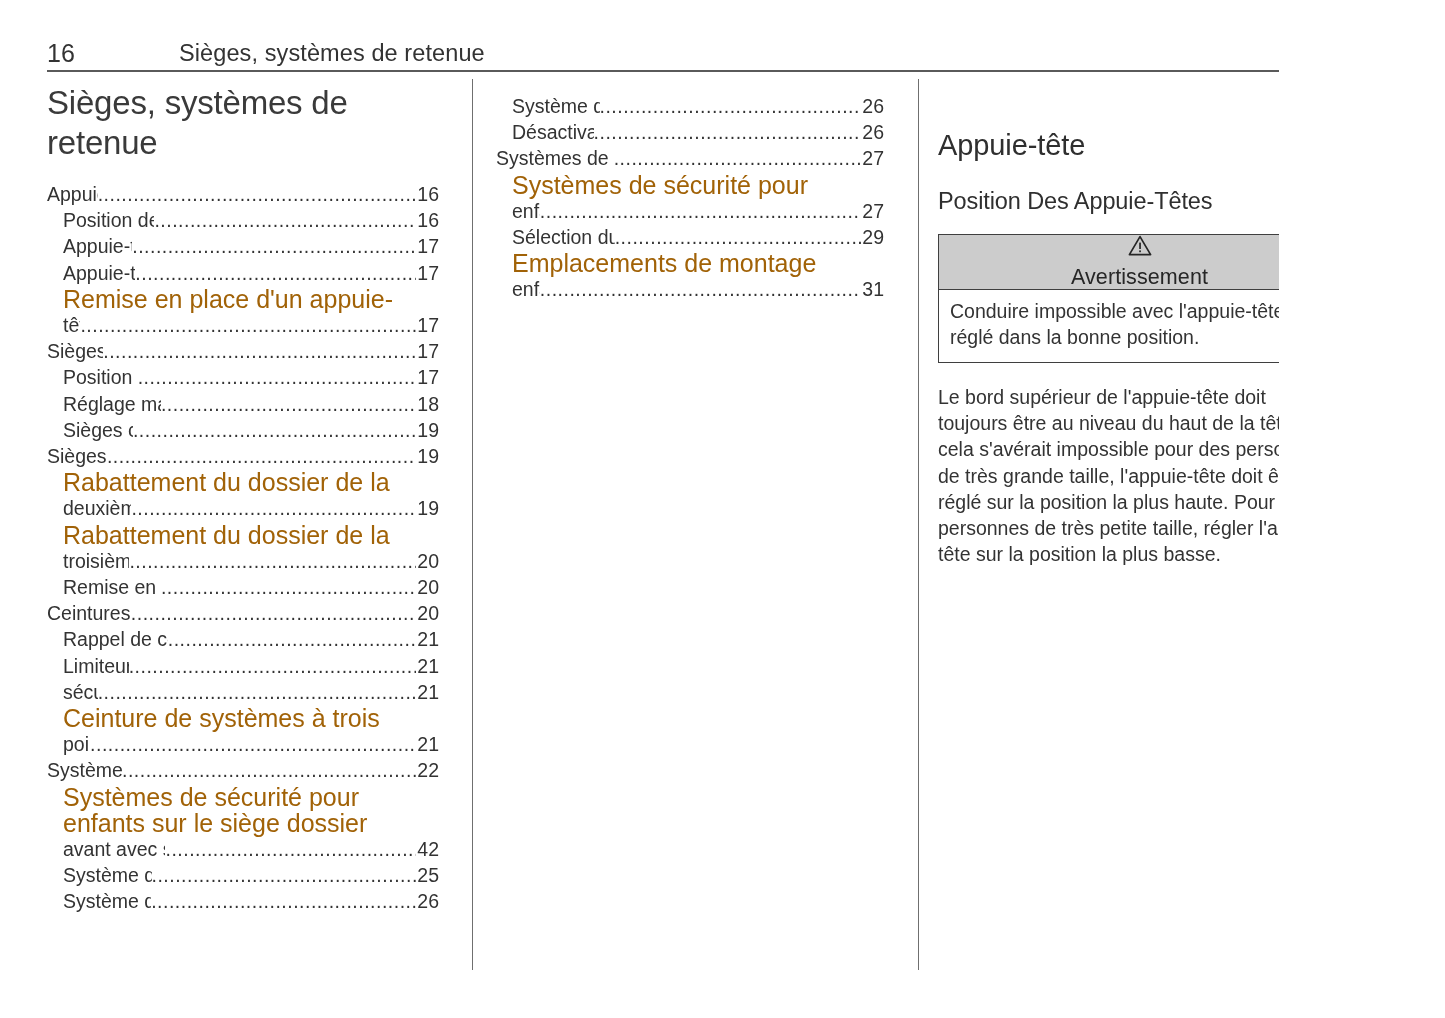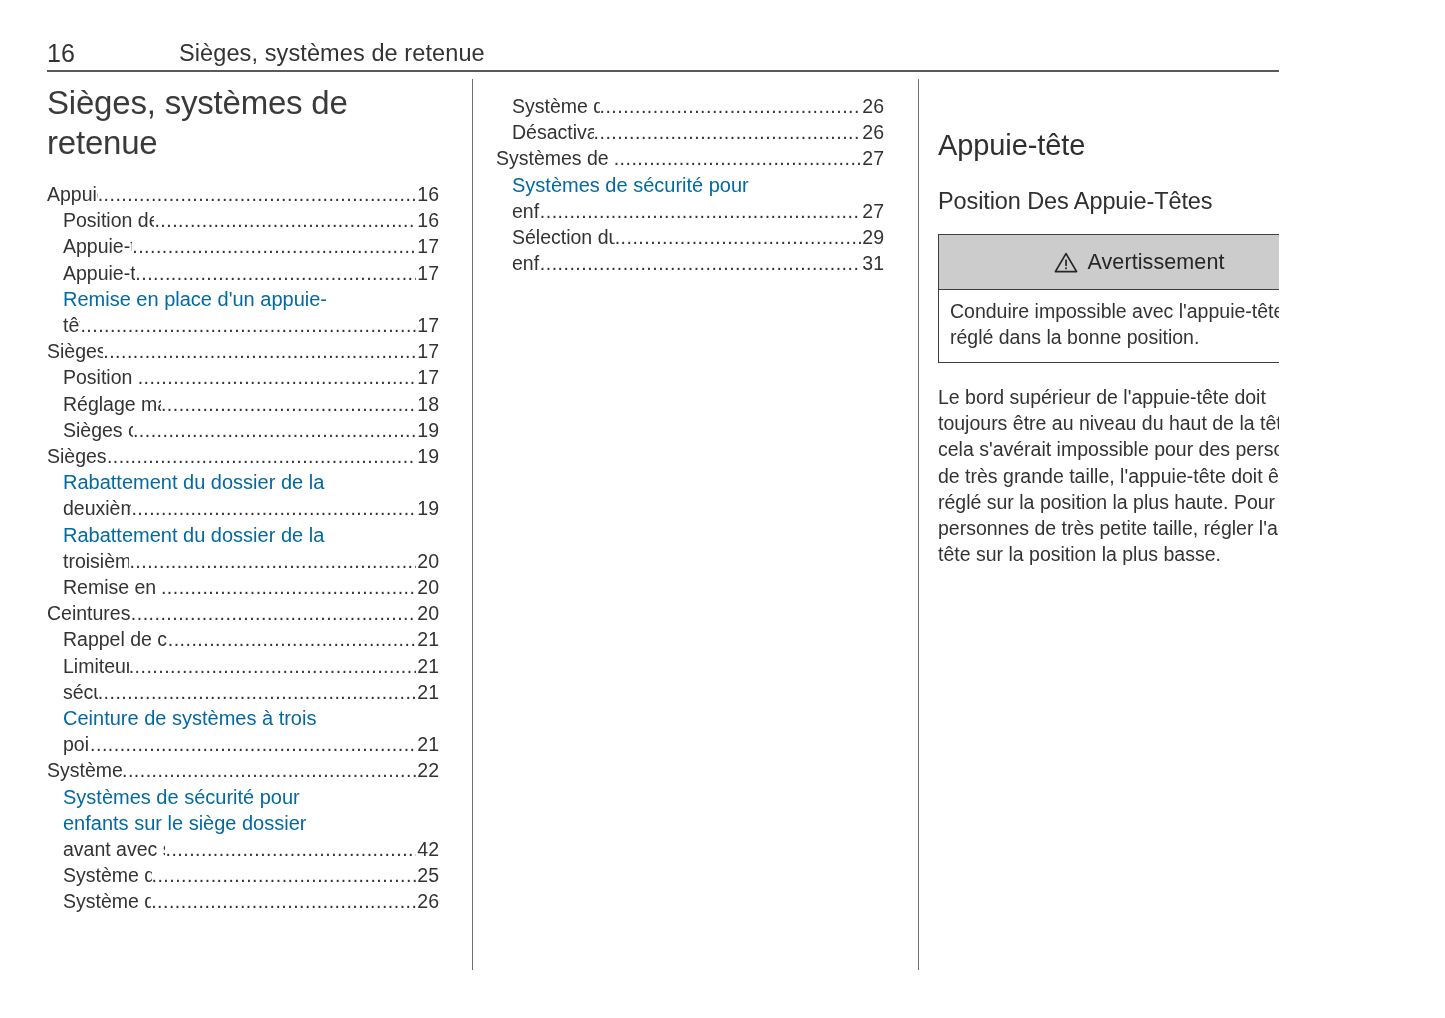--- a/index.html
+++ b/index.html
@@ -120,23 +120,23 @@
   }
   .toc-entry .t-leader::before {
     content: "..........................................................................................................";
   }
   .toc-entry .t-page {
     flex: 0 0 auto;
     padding-left: 1px;
   }
   
   .toc-wrap {
-    font-size: 20px;
+    font-size: 25px;
     line-height: 26.2px;
-    color: #0369a1;
+    color: #a16207;
     padding-left: 16px;
   }
 
   
   .h1-section {
     font-size: 29px;
     line-height: 36px;
     font-weight: normal;
     color: #2f2f2f;
     margin: 48px 0 0 0;
@@ -159,20 +159,21 @@
     background: #ffffff;
   }
   .warning-head {
     background: #cccccc;
     border-bottom: 1px solid #3f3f3f;
     height: 54px;
     display: flex;
     align-items: center;
     justify-content: center;
     gap: 9px;
+    flex-direction: column;
   }
   .warning-head .warn-icon {
     display: inline-block;
     width: 24px;
     height: 21px;
     line-height: 0;
   }
   .warning-head .warn-text {
     font-size: 21.5px;
     color: #262626;
@@ -350,20 +351,21 @@
         <div class="toc-entry level-2">
           <span class="t-label">enfant</span>
           <span class="t-leader"></span>
           <span class="t-page">27</span>
         </div>
         <div class="toc-entry level-2">
           <span class="t-label">Sélection du système adéquat</span>
           <span class="t-leader"></span>
           <span class="t-page">29</span>
         </div>
+        <div class="toc-wrap level-2">Emplacements de montage</div>
         <div class="toc-entry level-2">
           <span class="t-label">enfant</span>
           <span class="t-leader"></span>
           <span class="t-page">31</span>
         </div>
       </div>
   </div>
 
   <div class="col col-3">
     <h2 class="h1-section">Appuie-tête</h2>

